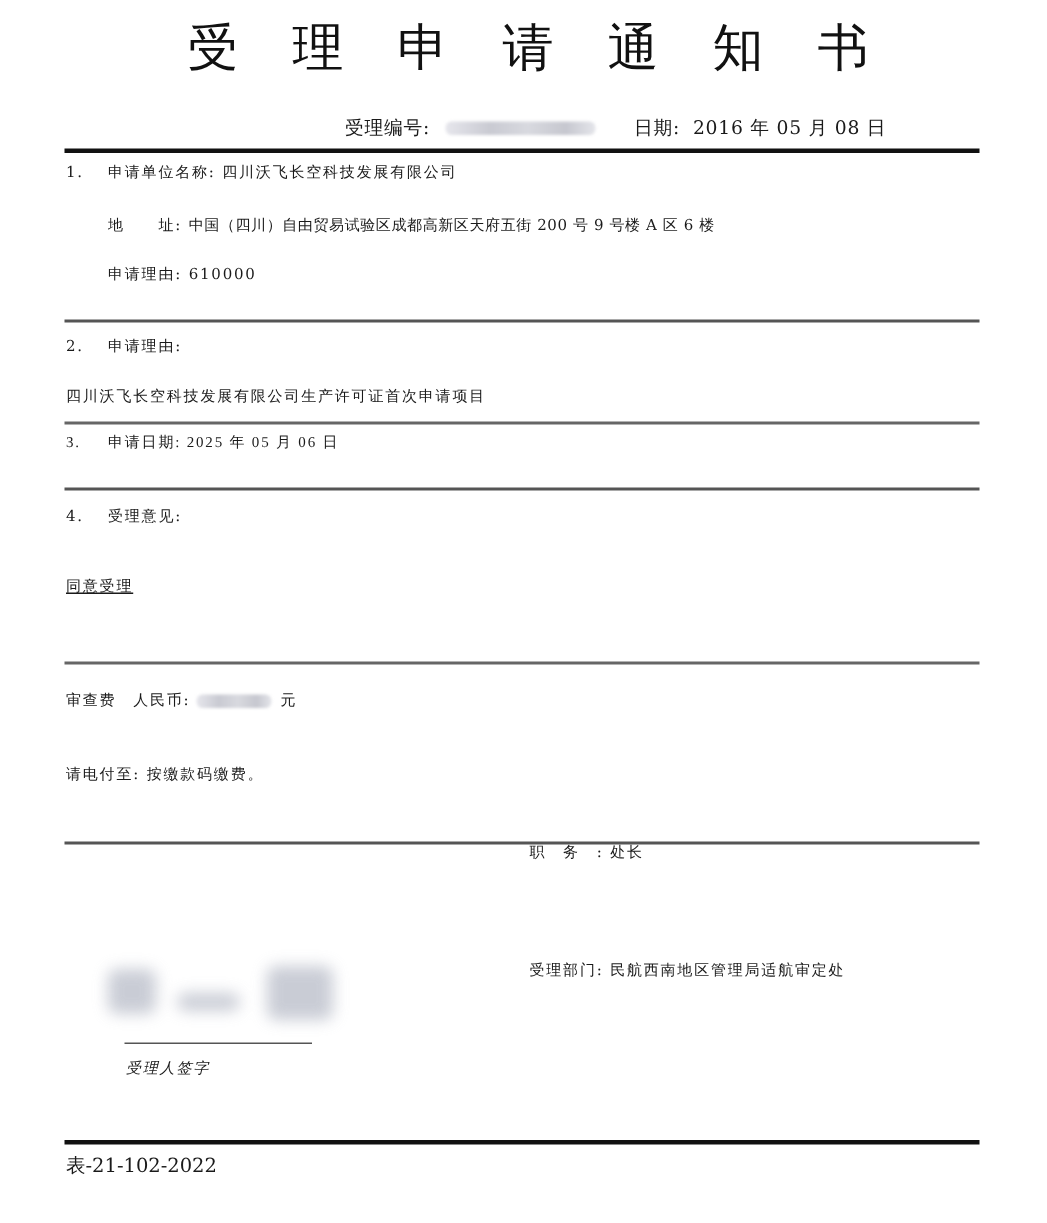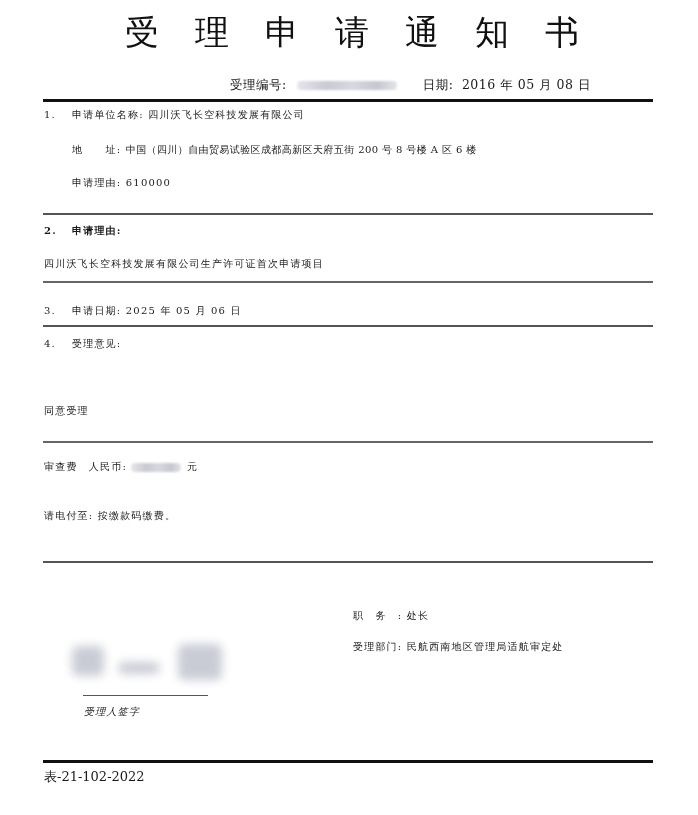--- a/index.html
+++ b/index.html
@@ -73,61 +73,61 @@
 </div>
 
 <div class="rule thick" style="top:99px;"></div>
 
 <div class="abs t" style="top:108px; left:44px;">
   <span class="num">1.</span><span>申请单位名称:</span>
   <span>四川沃飞长空科技发展有限公司</span>
 </div>
 <div class="abs t" style="top:143px; left:72px;">
   <span>地　　址:</span>
-  <span style="letter-spacing:0.4px;">中国（四川）自由贸易试验区成都高新区天府五街 200 号 8 号楼 A 区 6 楼</span>
+  <span style="letter-spacing:0.4px;">中国（四川）自由贸易试验区成都高新区天府五街 200 号 9 号楼 A 区 6 楼</span>
 </div>
 <div class="abs t" style="top:176px; left:72px;">
   <span>申请理由:</span>
   <span>610000</span>
 </div>
 
 <div class="rule" style="top:213px;"></div>
 
-<div class="abs t" style="top:224px; left:44px;font-weight:bold;">
+<div class="abs t" style="top:224px; left:44px;">
   <span class="num">2.</span><span>申请理由:</span>
 </div>
 <div class="abs t" style="top:257px; left:44px;">四川沃飞长空科技发展有限公司生产许可证首次申请项目</div>
 
 <div class="rule" style="top:281px; height:2px; background:#666;"></div>
 
-<div class="abs t" style="top:304px; left:44px;">
+<div class="abs t" style="top:288px; left:44px;font-family:Liberation Serif, serif;">
   <span class="num">3.</span><span>申请日期:</span>
   <span>2025 年 05 月 06 日</span>
 </div>
 
 <div class="rule" style="top:325px;"></div>
 
 <div class="abs t" style="top:337px; left:44px;">
   <span class="num">4.</span><span>受理意见:</span>
 </div>
-<div class="abs t" style="top:404px; left:44px;">同意受理</div>
+<div class="abs t" style="top:384px; left:44px;text-decoration:underline;">同意受理</div>
 
 <div class="rule" style="top:441px; height:2px; background:#666;"></div>
 
 <div class="abs t" style="top:460px; left:44px;">
   <span>审查费　人民币:</span><span class="redact fee-redact"></span><span>元</span>
 </div>
 <div class="abs t" style="top:509px; left:44px;">
   <span>请电付至:</span>
   <span>按缴款码缴费。</span>
 </div>
 
 <div class="rule" style="top:561px;"></div>
 
-<div class="abs t" style="top:609px; left:353px;">
+<div class="abs t" style="top:561px; left:353px;">
   <span>职　务　:</span>
   <span>处长</span>
 </div>
 <div class="abs t" style="top:640px; left:353px;">
   <span>受理部门:</span>
   <span>民航西南地区管理局适航审定处</span>
 </div>
 
 <div class="sig-blob">
   <span style="left:4px; top:6px; width:32px; height:30px;"></span>

